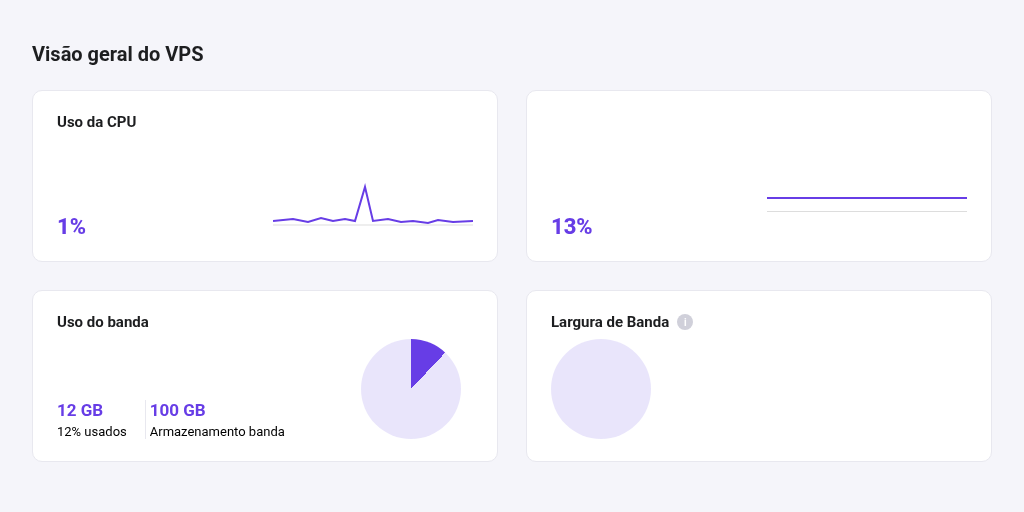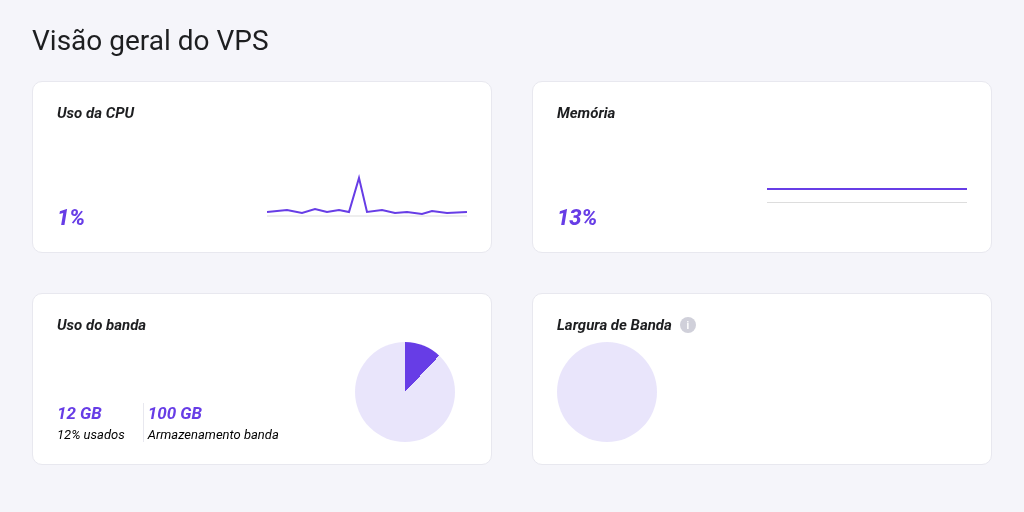--- a/index.html
+++ b/index.html
@@ -5,30 +5,30 @@
     * { box-sizing: border-box; margin: 0; padding: 0; }
     body {
       font-family: -apple-system, BlinkMacSystemFont, "Segoe UI", Roboto, sans-serif;
       background: #f5f5fa;
       width: 1024px;
       height: 512px;
       padding: 24px 32px;
       color: #2d2d3a;
     }
     h1 {
-      font-size: 28px;
-      font-weight: 400;
+      font-size: 20px;
+      font-weight: 700;
       color: #1d1e20;
       margin-bottom: 24px;
+      margin-top: 18px;
     }
     .grid {
       display: grid;
       grid-template-columns: 1fr 1fr;
-      gap: 40px;
-      font-style: italic;
+      gap: 28px;
     }
     .card {
       background: #fff;
       border: 1px solid #e8e8ef;
       border-radius: 10px;
       padding: 22px 24px;
       min-height: 172px;
       display: flex;
       flex-direction: column;
     }
@@ -141,21 +141,20 @@
       <div class="spark">
         <svg viewBox="0 0 200 70" preserveAspectRatio="none">
           <line x1="0" y1="56" x2="200" y2="56" stroke="#ddd" stroke-width="1"></line>
           <polyline points="0,52 20,50 35,53 48,49 60,52 72,50 82,52 92,18 100,52 115,50 128,53 140,52 155,54 165,51 180,53 200,52" fill="none" stroke="#673de6" stroke-width="2"></polyline>
         </svg>
       </div>
     </div>
   </div>
 
   <div class="card">
-    <div class="card-title">Memória</div>
     <div class="card-body">
       <div class="big-pct">13%</div>
       <div class="mem-chart">
         <div class="mem-line"></div>
         <div class="mem-base"></div>
       </div>
     </div>
   </div>
 
   <div class="card">

